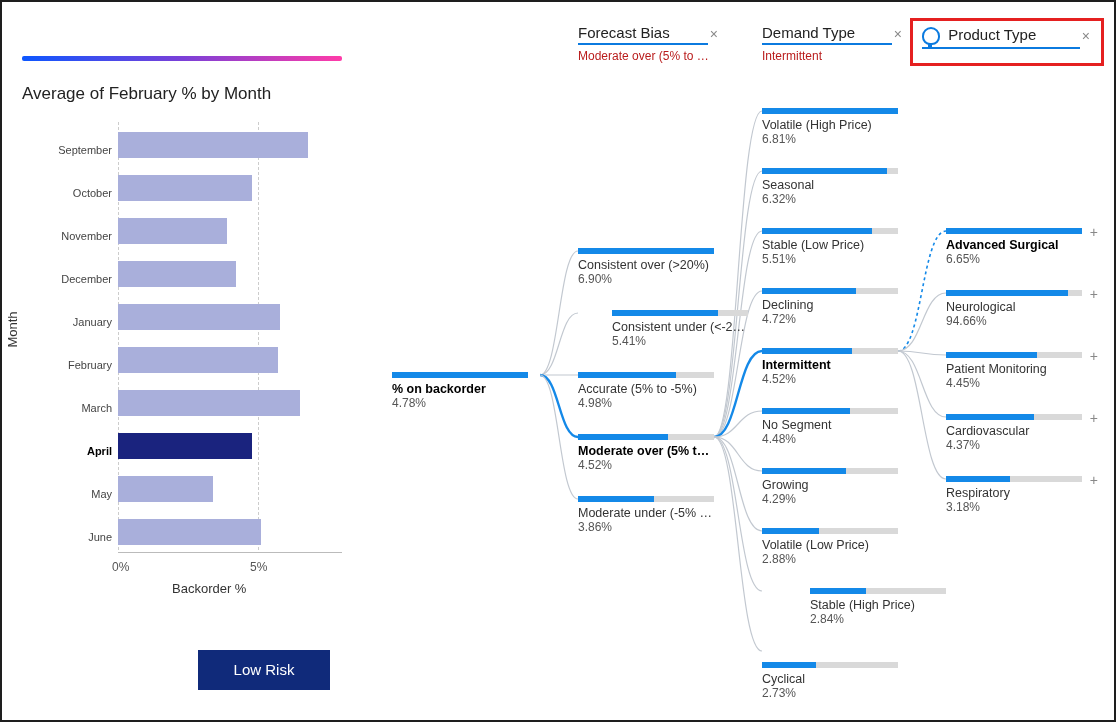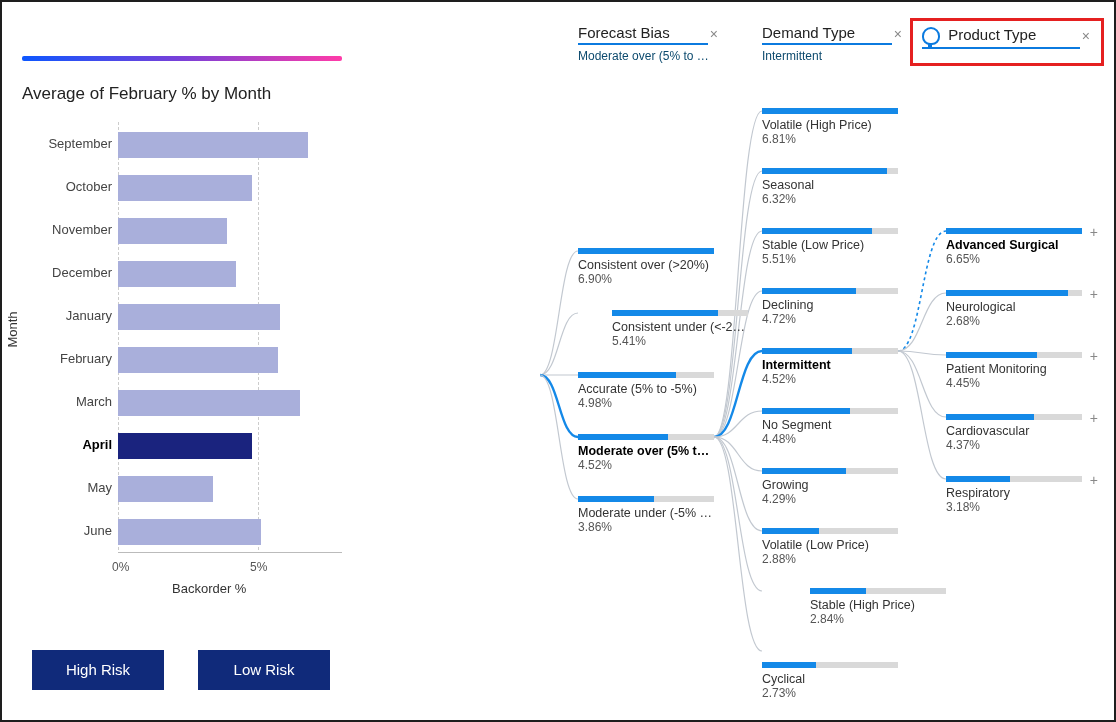--- a/index.html
+++ b/index.html
@@ -18,21 +18,21 @@
     background:linear-gradient(90deg,#0d57ff 0%,#7a40d8 50%,#ff3ba8 100%);
     border-radius:2px;
   }
 
   
   #bar-title { position:absolute; left:20px; top:82px; font-size:17px; font-weight:500; }
   #bar-chart { position:absolute; left:20px; top:120px; width:320px; height:460px; }
   .bar-row { position:absolute; height:32px; }
   .bar-label {
     position:absolute; left:0; width:90px; text-align:right;
-    font-size:13px; color:#444; top:8px;
+    font-size:11px; color:#444; top:16px;
   }
   .bar-label.selected { font-weight:700; color:#000; }
   .bar-rect {
     position:absolute; left:96px; top:4px; height:26px;
     background:#a9afdb;
   }
   .bar-rect.selected { background:#1a237e; }
   .grid-v {
     position:absolute; top:0; bottom:32px; width:0;
     border-left:1px dashed #ccc;
@@ -56,21 +56,21 @@
     position:absolute; width:132px; height:40px; line-height:40px;
     text-align:center; color:#fff; font-size:15px;
     background:#102a7a; cursor:pointer;
   }
 
   
   .crumb { position:absolute; top:22px; font-size:15px; color:#222; }
   .crumb .underline {
     display:block; height:2px; background:#0b7adf; margin-top:2px;
   }
-  .crumb .sub { font-size:12px; color:#0c4a6e; margin-top:4px; display:block; }
+  .crumb .sub { font-size:12px; color:#b91c1c; margin-top:4px; display:block; }
   .crumb .close { position:absolute; right:0; top:2px; font-size:14px; color:#888; cursor:pointer; }
   .crumb-body { position:relative; }
 
   
   #crumb-product-box {
     position:absolute; border:3px solid #e52020; width:188px; height:42px;
   }
   .bulb {
     display:inline-block; width:14px; height:14px;
     border:2px solid #0b7adf; border-radius:50% 50% 45% 45%;
@@ -156,21 +156,20 @@
           <div class="bar-label">May</div>
           <div class="bar-rect" style="width:95.2px;"></div>
         </div>
         <div class="bar-row" style="top: 393px;">
           <div class="bar-label">June</div>
           <div class="bar-rect" style="width:142.79999999999998px;"></div>
         </div>
       </div>
   </div>
 
-  <div class="btn" style="left:30px;  top:648px;">High Risk</div>
   <div class="btn" style="left:196px; top:648px;">Low Risk</div>
 
   <div class="crumb" style="left:576px; width:140px;">
     <div class="crumb-body">
       <span>Forecast Bias</span>
       <span class="close">×</span>
       <span class="underline" style="width:130px;"></span>
       <span class="sub">Moderate over (5% to …</span>
     </div>
   </div>
@@ -209,20 +208,27 @@
       <path d="M 712 435 C 736 435 736 529 760 529"></path>
       <path d="M 712 435 C 736 435 736 589 760 589"></path>
       <path d="M 712 435 C 736 435 736 649 760 649"></path>
       <path d="M 896 349 C 920 349 920 229 944 229" class="dotted"></path>
       <path d="M 896 349 C 920 349 920 291 944 291"></path>
       <path d="M 896 349 C 920 349 920 353 944 353"></path>
       <path d="M 896 349 C 920 349 920 415 944 415"></path>
       <path d="M 896 349 C 920 349 920 477 944 477"></path>
     </svg>
 
+  <div class="node root" style="left:390px; top:370px;">
+    <div class="track">
+        <div class="fill" style="width:100%;"></div>
+      </div>
+    <div class="name bold">% on backorder</div>
+    <div class="pct">4.78%</div>
+  </div>
 
   <div id="col1">
       <div class="node" style="left: 576px; top: 246px;">
         <div class="track">
           <div class="fill" style="width:100%;"></div>
         </div>
         <div class="name">Consistent over (&gt;20%)</div>
         <div class="pct">6.90%</div>
       </div>
       <div class="node" style="left: 576px; top: 308px; margin-left: 34px;">
@@ -333,21 +339,21 @@
         </div>
         <div class="name bold">Advanced Surgical</div>
         <div class="pct">6.65%</div>
         <div class="plus">+</div>
       </div>
       <div class="node" style="left: 944px; top: 288px;">
         <div class="track">
           <div class="fill" style="width:90%;"></div>
         </div>
         <div class="name">Neurological</div>
-        <div class="pct">2.68%</div>
+        <div class="pct">94.66%</div>
         <div class="plus">+</div>
       </div>
       <div class="node" style="left: 944px; top: 350px;">
         <div class="track">
           <div class="fill" style="width:67%;"></div>
         </div>
         <div class="name">Patient Monitoring</div>
         <div class="pct">4.45%</div>
         <div class="plus">+</div>
       </div>

